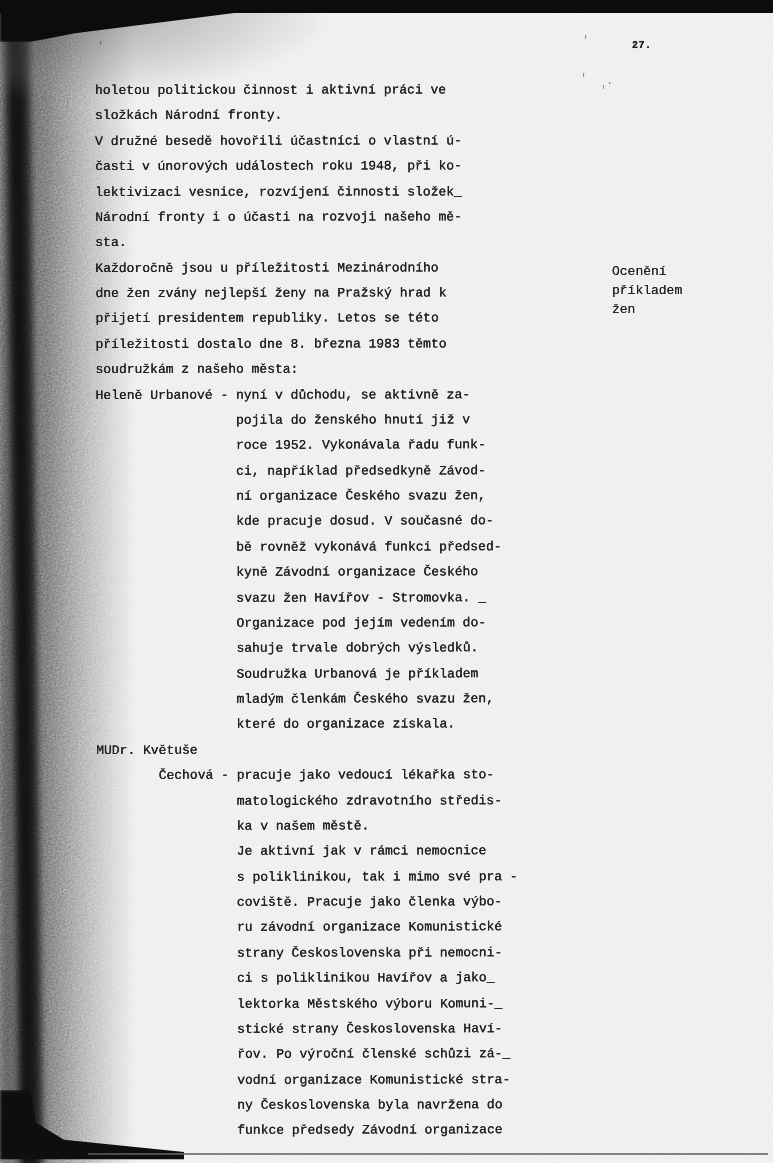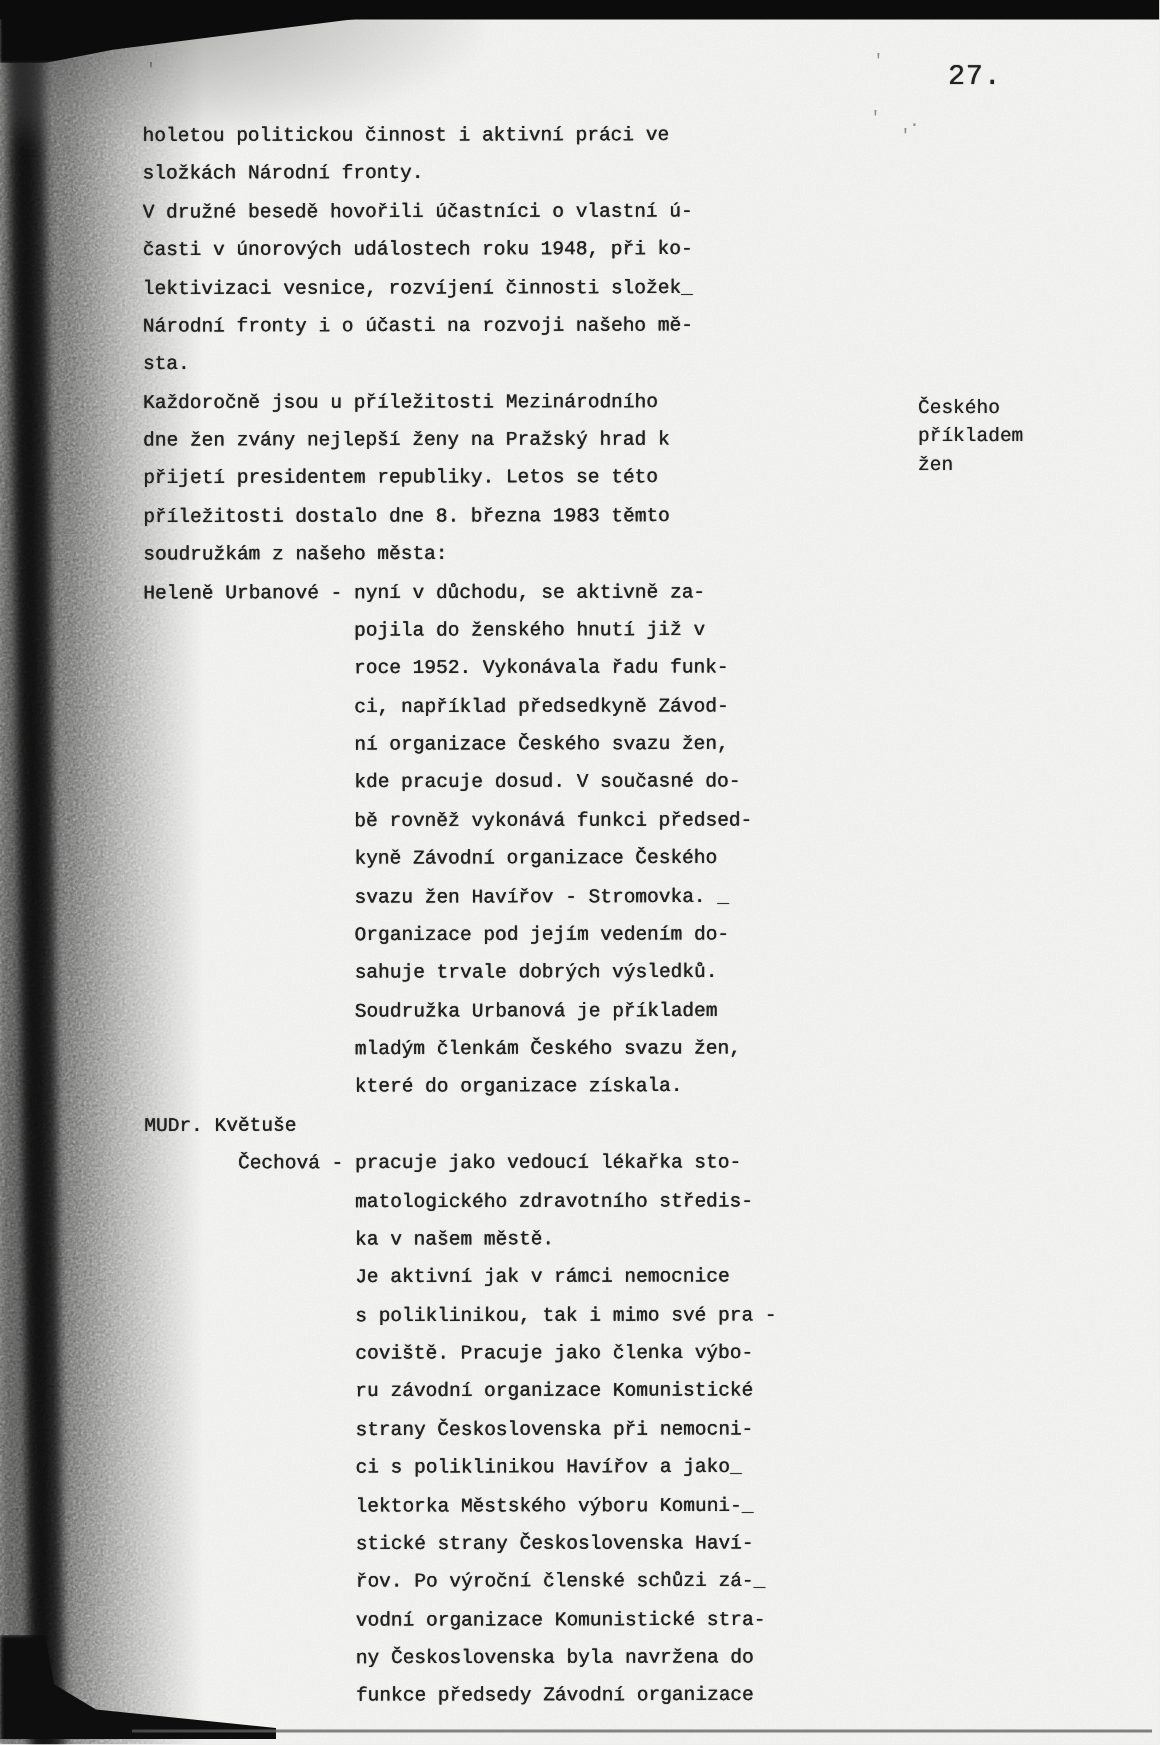--- a/index.html
+++ b/index.html
@@ -63,21 +63,21 @@
     filter:blur(1.5px);
   }
   .bottom-line{
     position:absolute;left:88px;top:1153px;width:680px;height:2px;
     background:linear-gradient(90deg,rgba(90,90,90,.75),rgba(120,120,120,.9) 40%,rgba(100,100,100,.8));
     filter:blur(.4px);
   }
   
   .page-number{
     position:absolute;left:632px;top:40px;
-    font-size:19px;font-weight:normal;letter-spacing:.5px;
+    font-size:10px;font-weight:bold;letter-spacing:.5px;
     text-shadow:0 0 .7px rgba(20,20,20,.9);
   }
   .body-text{
     position:absolute;left:95px;top:78px;width:560px;
     font-size:13px;
     transform:rotate(-0.1deg);
     transform-origin:top left;
   }
   .body-text .line{
     height:25.38px;line-height:25.38px;white-space:pre;
@@ -163,21 +163,21 @@
       <div class="line">                  ci s poliklinikou Havířov a jako_</div>
       <div class="line">                  lektorka Městského výboru Komuni-_</div>
       <div class="line">                  stické strany Československa Haví-</div>
       <div class="line">                  řov. Po výroční členské schůzi zá-_</div>
       <div class="line">                  vodní organizace Komunistické stra-</div>
       <div class="line">                  ny Československa byla navržena do</div>
       <div class="line">                  funkce předsedy Závodní organizace</div>
     </div>
 
   <div class="margin-note">
-      <div class="line">Českého</div>
+      <div class="line">Ocenění</div>
       <div class="line">příkladem</div>
       <div class="line">žen</div>
     </div>
 
   <div>
       <span class="artifact-mark" style="left: 582px; top: 34px;">'</span>
       <span class="artifact-mark" style="left: 580px; top: 72px;">'</span>
       <span class="artifact-mark" style="left: 606px; top: 74px;">.</span>
       <span class="artifact-mark" style="left: 97px; top: 40px;">'</span>
       <span class="artifact-mark" style="left: 600px; top: 84px;">'</span>

